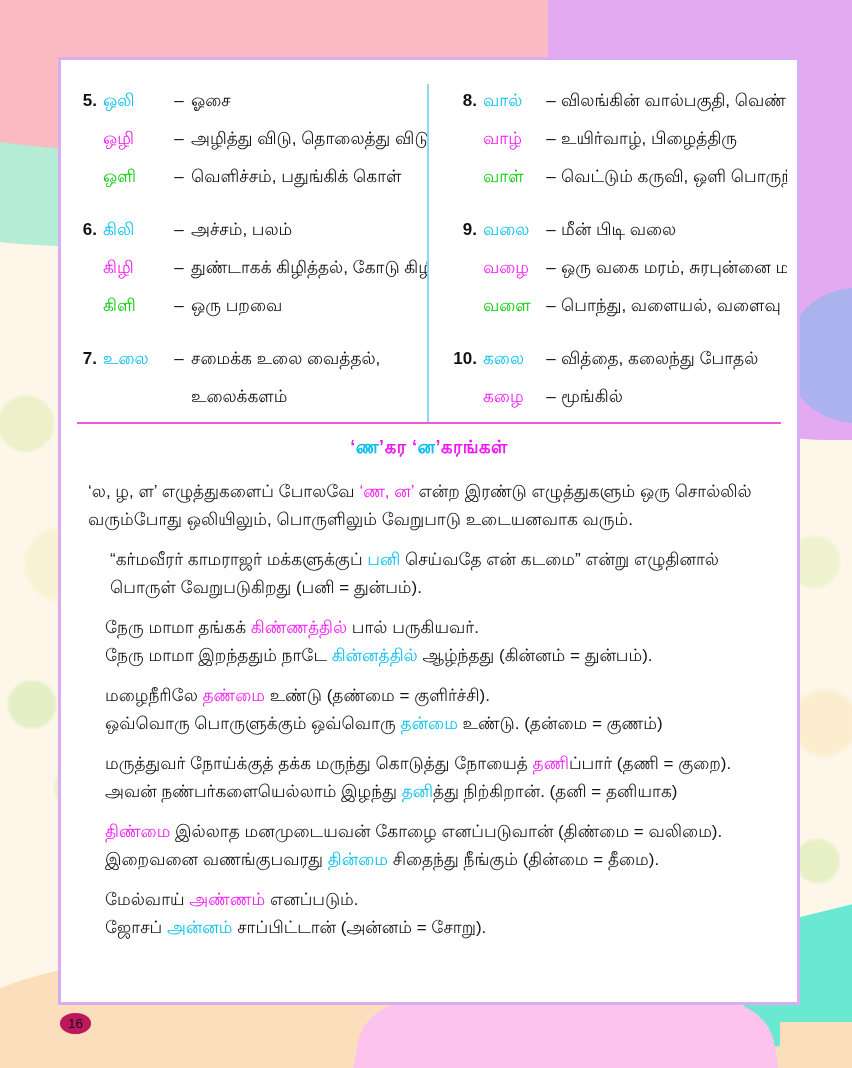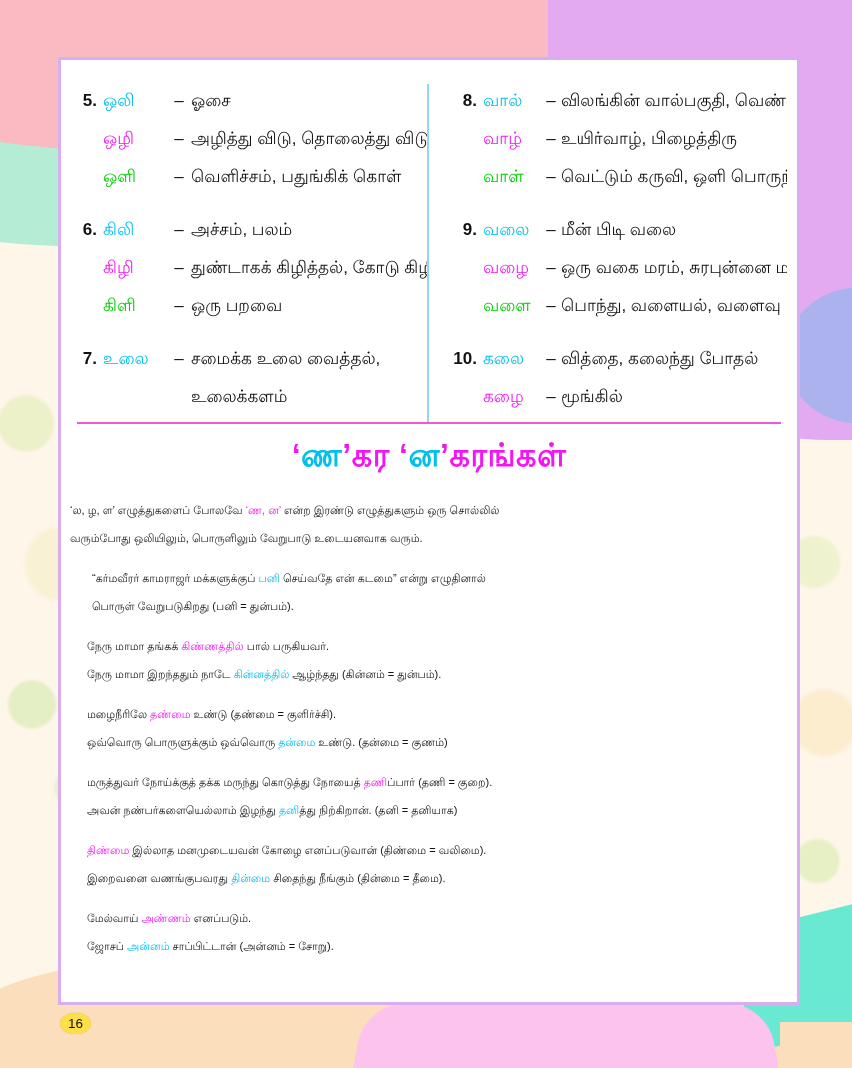--- a/index.html
+++ b/index.html
@@ -44,30 +44,30 @@
   .vocab-col.right .v-dash{width:20px}
   .v-mean{flex:1;overflow:hidden}
   .v-mean div{line-height:38px;white-space:nowrap}
   
   .t-k{color:#151515}
   .t-c{color:var(--cyan,#00bfef)}
   .t-m{color:var(--magenta,#f316f3)}
   .t-g{color:var(--green,#00cc00)}
   
   .section-divider{height:2px;background:var(--pinkline,#f158d8);margin:0 16px;border:none}
-  .heading{margin-top:13px;text-align:center;font-size:32px;font-weight:bold;letter-spacing:.5px;white-space:nowrap}
-  
-  .body-text{padding:18px 16px 0 7px;font-size:11px;color:#151515}
+  .heading{margin-top:13px;text-align:center;font-size:18px;font-weight:bold;letter-spacing:.5px;white-space:nowrap}
+  
+  .body-text{padding:18px 16px 0 25px;font-size:17px;color:#151515}
   .para{margin-bottom:12px}
   .para-line{line-height:28px;white-space:nowrap;overflow:hidden}
   .indent-0{margin-left:2px}
   .indent-1{margin-left:24px}
   .indent-2{margin-left:19px}
   
-  .page-num{position:absolute;left:60px;top:1013px;width:31px;height:21px;background:#fde047;
+  .page-num{position:absolute;left:60px;top:1013px;width:31px;height:21px;background:#be185d;
     border-radius:50%;display:flex;align-items:center;justify-content:center;
     font-size:13.5px;color:#111;box-shadow:0 0 1px rgba(0,0,0,.25)}
 </style>
 </head>
 <body>
 
 <div class="stage">
   <div class="shape bg-mint"></div>
   <div class="shape bg-pinktop"></div>
   <div class="shape bg-purple"></div>

